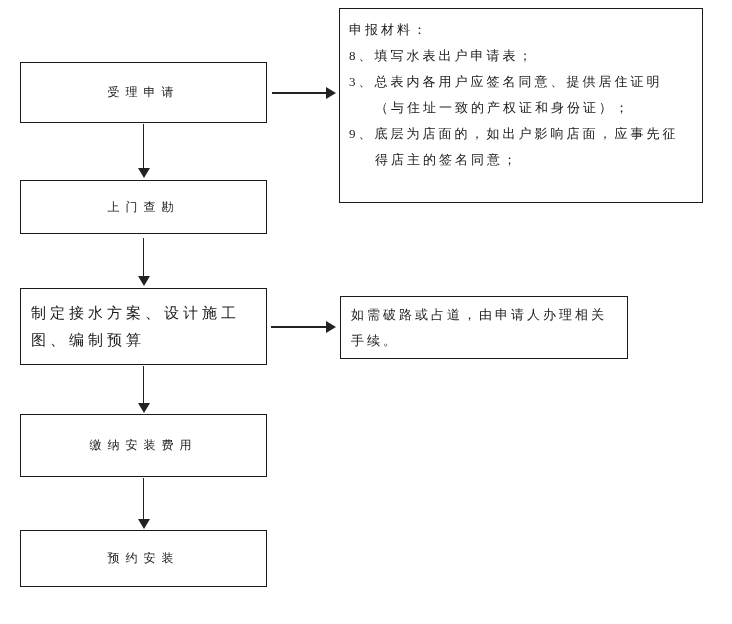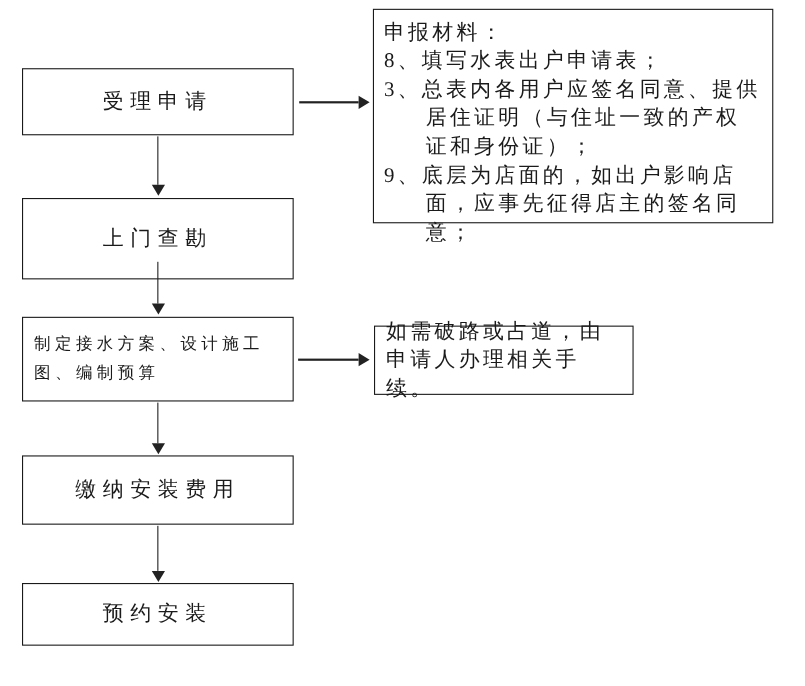--- a/index.html
+++ b/index.html
@@ -16,40 +16,40 @@
     overflow: hidden;
     color: #1a1a1a;
   }
   .box {
     position: absolute;
     border: 1px solid #1a1a1a;
     background: #ffffff;
     box-sizing: border-box;
     display: flex;
     align-items: center;
-    font-size: 19px;
+    font-size: 12px;
     line-height: 27px;
   }
   .step {
     left: 20px;
     width: 247px;
     justify-content: center;
     text-align: center;
     letter-spacing: 6px;
   }
   .step.left-align {
     justify-content: flex-start;
     text-align: left;
     padding: 0 10px;
     letter-spacing: 4px;
     font-size: 15px;
   }
   .note {
     align-items: flex-start;
-    font-size: 19px;
+    font-size: 13px;
     letter-spacing: 3px;
     line-height: 26px;
   }
   .note-inner { width: 100%; }
   .note-item {
     padding-left: 2em;
     text-indent: -2em;
   }
   
   .varrow {
@@ -80,27 +80,27 @@
     right: -10px;
     top: 50%;
     transform: translateY(-50%);
     width: 0; height: 0;
     border-top: 6px solid transparent;
     border-bottom: 6px solid transparent;
     border-left: 10px solid #222222;
   }
   
   #step1 { top: 62px;  height: 61px; }
-  #step2 { top: 180px; height: 74px; }
+  #step2 { top: 180px; height: 54px; }
   #step3 { top: 288px; height: 77px; }
   #step4 { top: 414px; height: 63px; }
   #step5 { top: 530px; height: 57px; }
 
   #note1 { left: 339px; top: 8px;   width: 364px; height: 195px; padding: 8px 9px; box-sizing: border-box; }
-  #note2 { left: 340px; top: 296px; width: 236px; height: 63px;  padding: 5px 10px; box-sizing: border-box; align-items: center; }
+  #note2 { left: 340px; top: 296px; width: 288px; height: 63px;  padding: 5px 10px; box-sizing: border-box; align-items: center; }
 
   #arrow-v1 { left: 143px; top: 124px; height: 44px; }
   #arrow-v2 { left: 143px; top: 238px; height: 38px; }
   #arrow-v3 { left: 143px; top: 366px; height: 37px; }
   #arrow-v4 { left: 143px; top: 478px; height: 41px; }
 
   #arrow-h1 { left: 272px; top: 92px;  width: 54px; }
   #arrow-h2 { left: 271px; top: 326px; width: 55px; }
 </style>
 </head>

